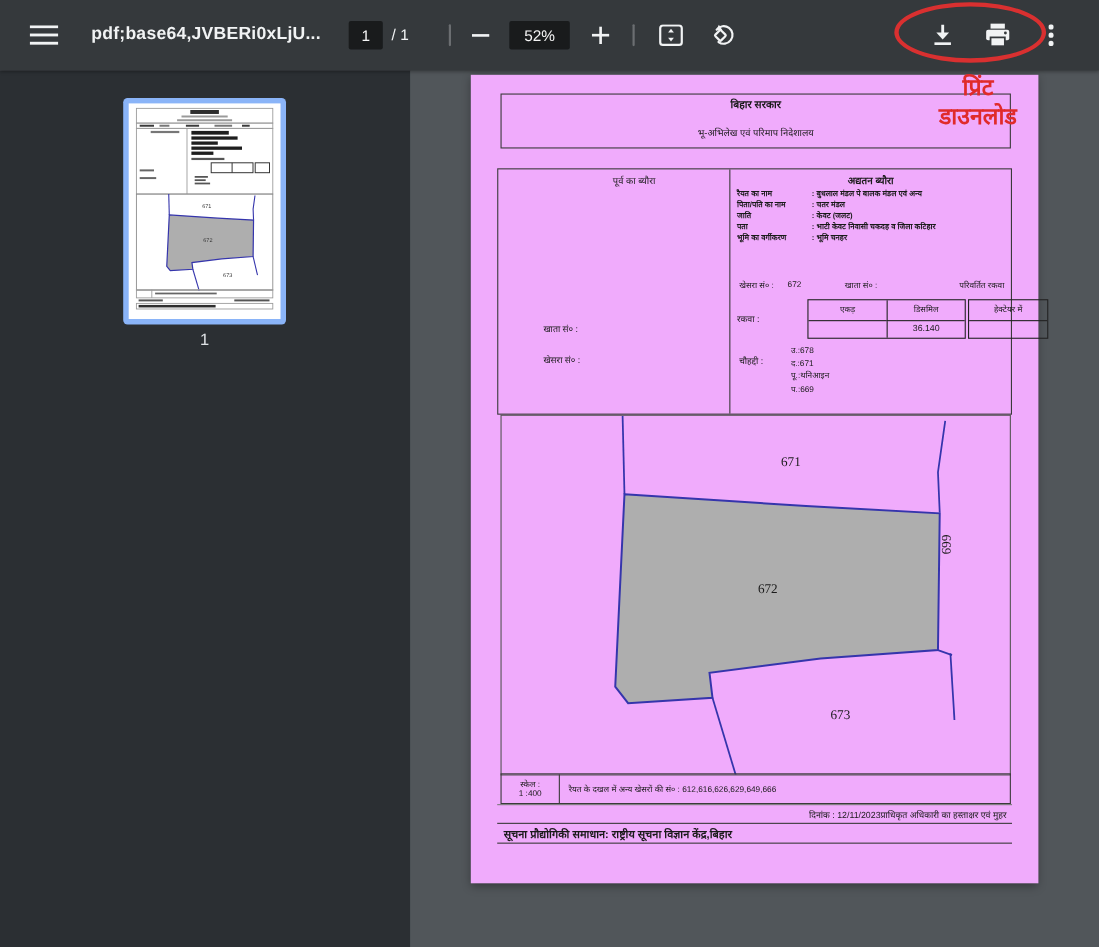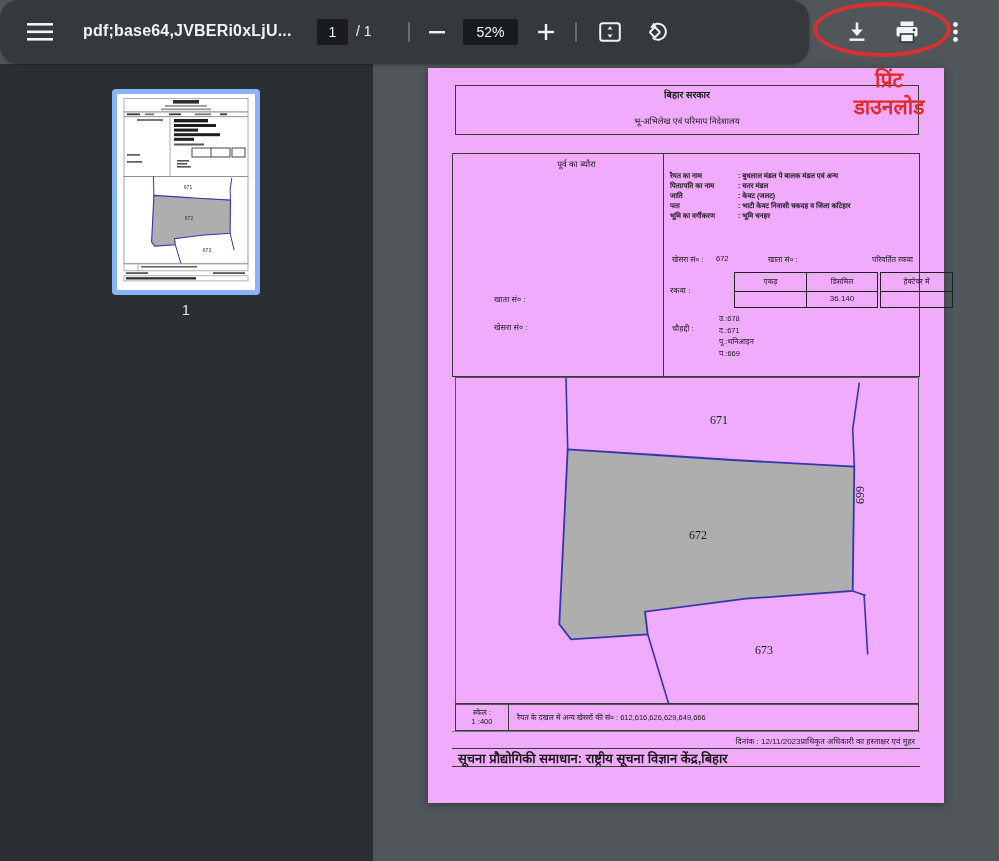--- a/index.html
+++ b/index.html
@@ -1,21 +1,21 @@
 <!DOCTYPE html>
 <html><head>
 <meta charset="utf-8">
 <style>
   * { margin:0; padding:0; box-sizing:border-box; }
   html,body { width:999px; height:861px; overflow:hidden; background:#51565A;
     font-family:"Liberation Sans","DejaVu Sans",sans-serif; }
 
   
-  .toolbar { position:absolute; left:0; top:0; width:809px; height:64px;
-    background:#35393C; z-index:20; box-shadow:0 1px 3px rgba(0,0,0,.3);border-radius:19px; }
+  .toolbar { position:absolute; left:0; top:0; width:999px; height:64px;
+    background:#35393C; z-index:20; box-shadow:0 1px 3px rgba(0,0,0,.3); }
   .tb-btn { position:absolute; top:16px; width:32px; height:32px; background:none;
     border:none; display:flex; align-items:center; justify-content:center; cursor:pointer; }
   .tb-title { position:absolute; left:83px; top:22px; color:#F1F3F4; font-size:16px;
     font-weight:600; letter-spacing:.2px; white-space:nowrap; }
   .page-box { position:absolute; left:317px; top:19px; width:31px; height:26px;
     background:#191B1C; color:#F5F5F5; font-size:14px; text-align:center;
     line-height:26px; border:none; border-radius:2px; }
   .page-total { position:absolute; left:356px; top:23px; color:#F1F3F4; font-size:14px; }
   .tb-sep { position:absolute; top:22px; width:2px; height:20px; background:#6B6E71; border-radius:1px; }
   .zoom-box { position:absolute; left:463px; top:19px; width:55px; height:26px;
@@ -88,21 +88,21 @@
   .bottom-strip { position:absolute; left:27px; top:635px; width:464px; height:28px;
     border:1px solid #3A3A3A; display:flex; font-size:7.5px; }
   .scale-cell { width:53px; border-right:1px solid #3A3A3A; text-align:center; padding-top:3px; }
   .note-cell { flex:1; display:flex; align-items:center; padding-left:8px; }
 
   .date-row { position:absolute; left:24px; top:663px; width:468px; height:17px;
     border-top:1px solid #7A7A7A; display:flex; justify-content:flex-end;
     align-items:center; padding:0 5px; font-size:8px; }
   .credit-row { position:absolute; left:24px; top:680px; width:468px; height:19px;
     border-top:1px solid #3A3A3A; border-bottom:1px solid #3A3A3A; display:flex;
-    align-items:center; padding-left:6px; font-size:13px; font-weight:700; }
+    align-items:center; padding-left:6px; font-size:10px; font-weight:700; }
 </style>
 </head>
 <body>
 
 <div class="toolbar">
   <button class="tb-btn" style="left:24px">
     <svg class="tbicon" width="26" height="18" viewBox="0 0 26 18">
       <rect x="0" y="0" width="26" height="2.6" fill="#F1F3F4"></rect>
       <rect x="0" y="7.5" width="26" height="2.6" fill="#F1F3F4"></rect>
       <rect x="0" y="15" width="26" height="2.6" fill="#F1F3F4"></rect>
@@ -244,20 +244,21 @@
   </div>
 
 
   <div class="cols-box">
     <div class="col-left">
       <div class="col-title">पूर्व का ब्यौरा</div>
       <div class="lbl" style="left:4px;top:139px">खाता सं० :</div>
       <div class="lbl" style="left:4px;top:167px">खेसरा सं० :</div>
     </div>
     <div class="col-right">
+      <div class="col-title b">अद्यतन ब्यौरा</div>
 
       <div class="crow" style="top:17px">
         <span class="cl">रैयत का नाम</span>
           <span>: बुधलाल मंडल पे बालक मंडल एवं अन्य</span>
       </div>
       <div class="crow" style="top:27px">
         <span class="cl">पिता/पति का नाम</span>
           <span>: चतर मंडल</span>
       </div>
       <div class="crow" style="top:37px">

